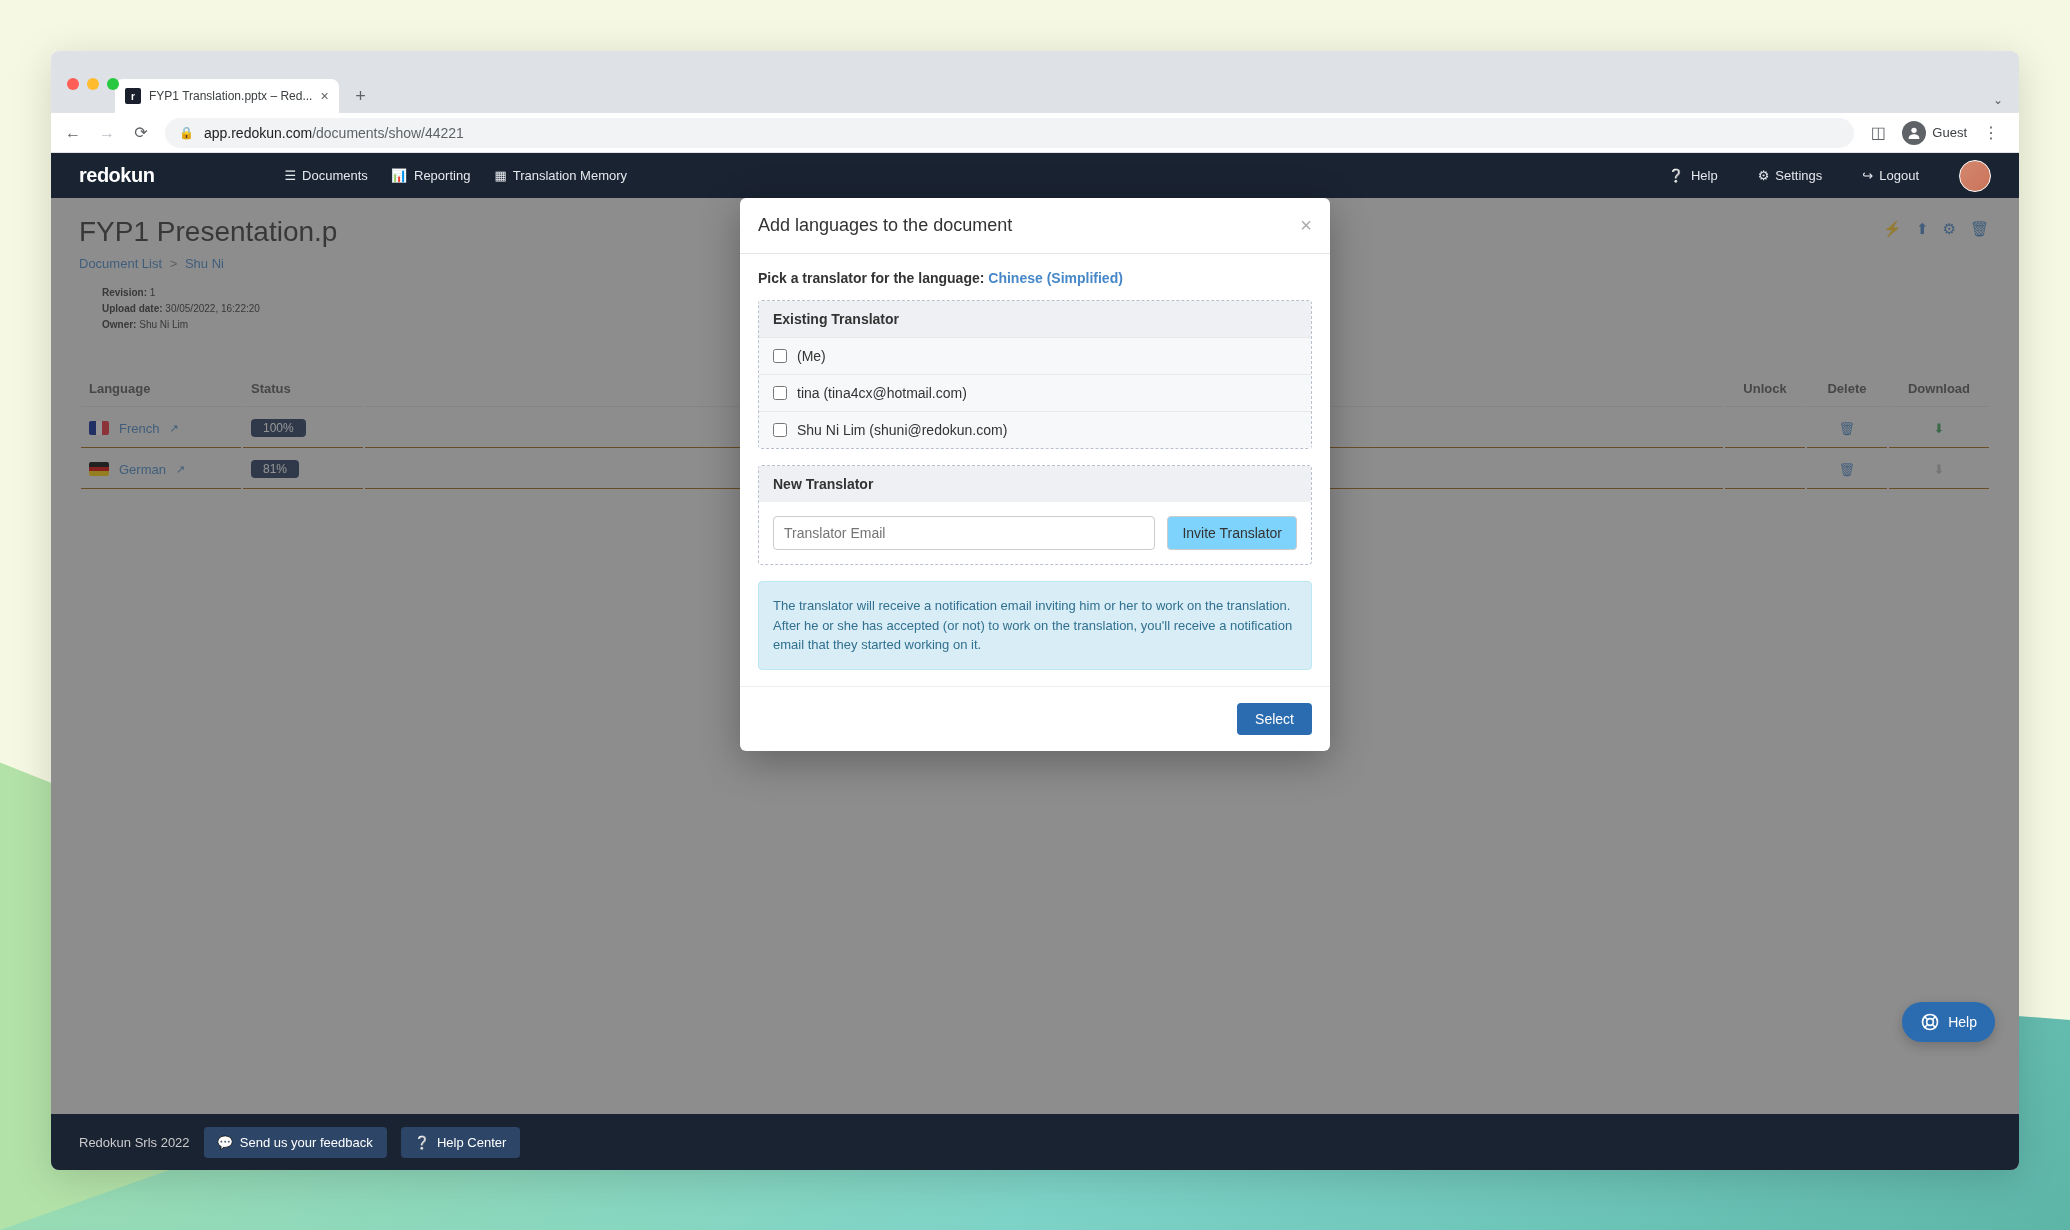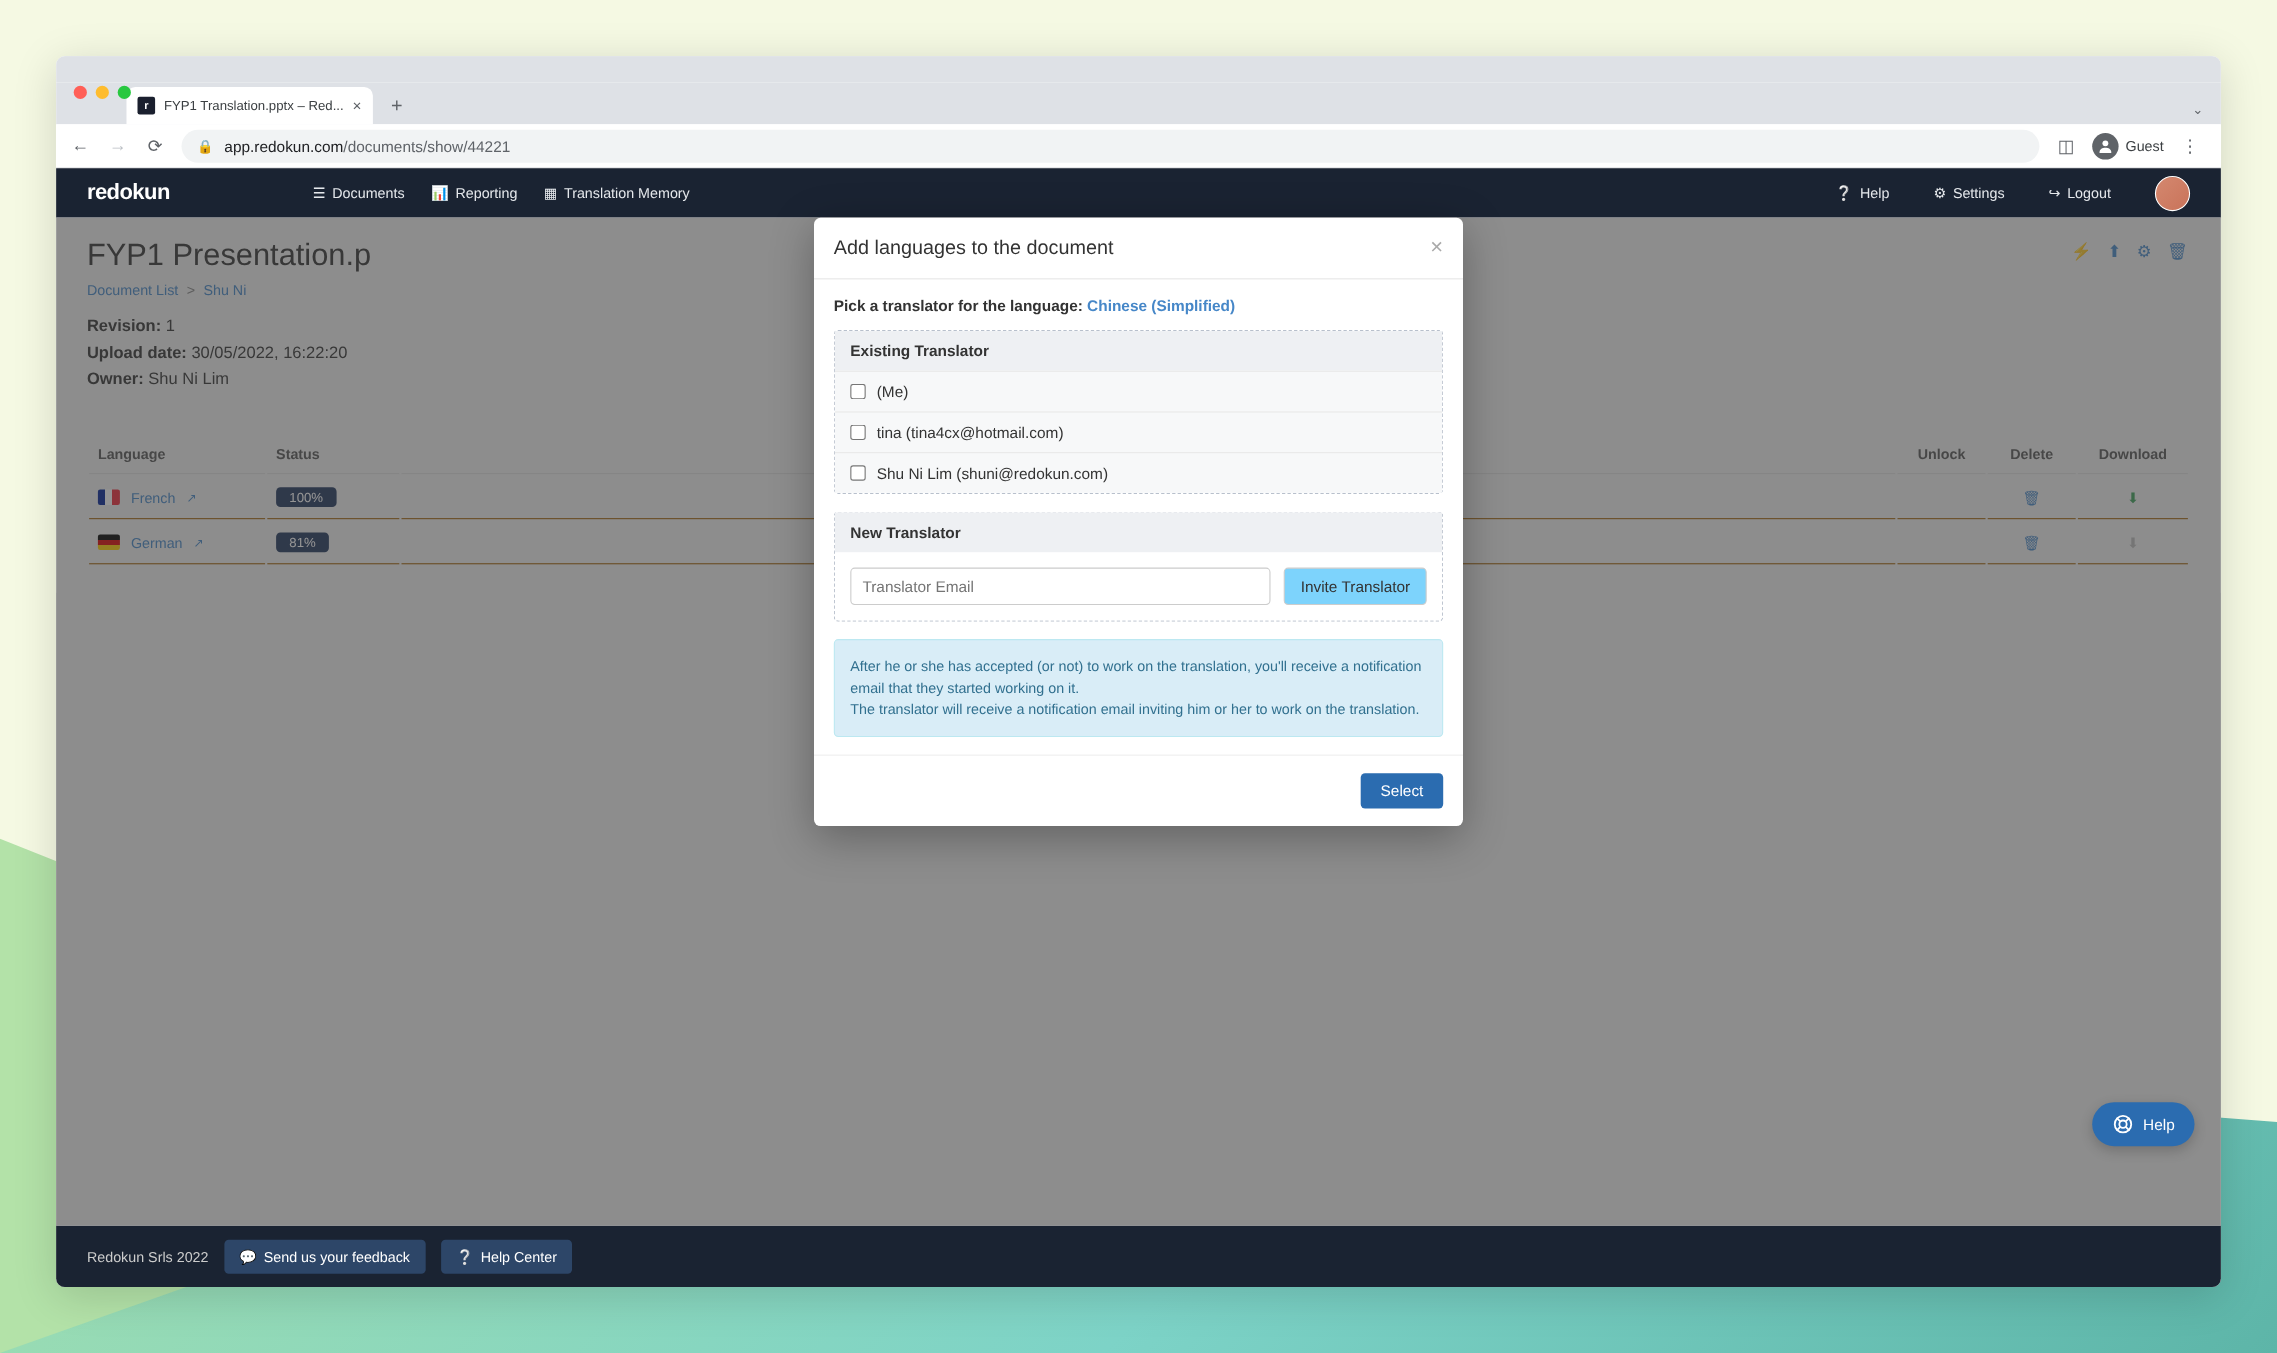--- a/index.html
+++ b/index.html
@@ -213,21 +213,21 @@
   font-weight: 400;
   color: #333;
   margin-bottom: 8px;
 }
 .breadcrumb {
   font-size: 13px;
   color: #4687c8;
   margin-bottom: 14px;
 }
 .breadcrumb .sep { color: #888; margin: 0 4px; }
-.meta-rows { font-size: 15px; color: #333; line-height: 1.6; }
+.meta-rows { font-size: 10px; color: #333; line-height: 1.6; margin-left: 23px; }
 .meta-rows b { font-weight: 600; }
 .doc-actions {
   position: absolute;
   top: 22px;
   right: 30px;
   display: flex;
   gap: 14px;
   color: #4687c8;
   font-size: 15px;
 }
@@ -604,22 +604,22 @@
 
           <div class="dashed-box">
             <div class="dashed-header">New Translator</div>
             <div class="new-trans-row">
               <input class="trans-email-input" placeholder="Translator Email" style="">
               <button class="invite-btn">Invite Translator</button>
             </div>
           </div>
 
           <div class="info-box">
+            <div>The translator will receive a notification email inviting him or her to work on the translation.</div>
             <div>After he or she has accepted (or not) to work on the translation, you'll receive a notification email that they started working on it.</div>
-            <div>The translator will receive a notification email inviting him or her to work on the translation.</div>
           </div>
         </div>
         <div class="modal-footer">
           <button class="select-btn">Select</button>
         </div>
       </div>
 
       <div class="help-widget">
         <svg viewBox="0 0 24 24" fill="none" stroke="#fff" stroke-width="2">
             <circle cx="12" cy="12" r="9"></circle>

